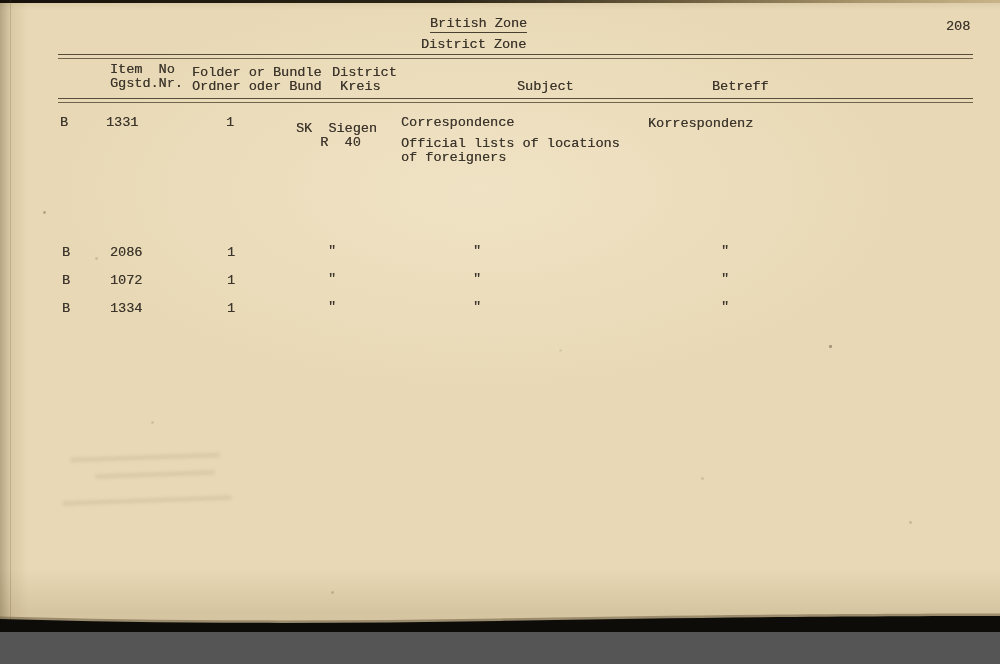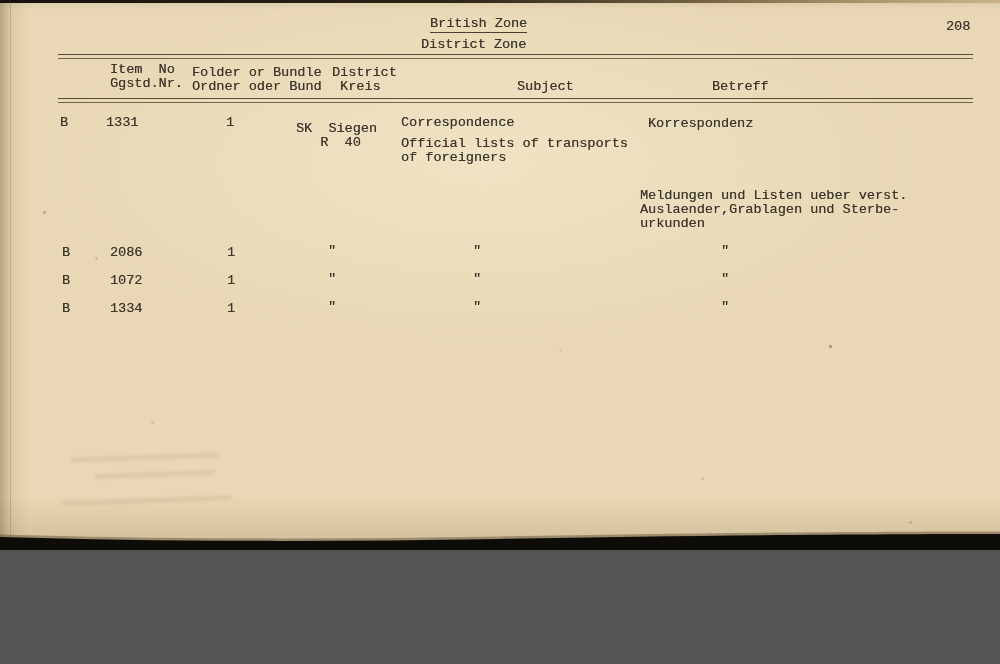--- a/index.html
+++ b/index.html
@@ -1,18 +1,18 @@
 <!DOCTYPE html>
 <html><head>
 <meta charset="utf-8">
 <style>
   html,body{margin:0;padding:0;background:#555;}
   .page{
     position:relative;
-    width:1000px;height:550px;
+    width:1000px;height:632px;
     overflow:hidden;
     background-color:#e8d8b5;
     background-image:
       radial-gradient(ellipse 60% 45% at 48% 30%, rgba(252,244,221,0.38), rgba(0,0,0,0) 75%),
       linear-gradient(90deg, rgba(100,82,50,0.38) 0px, rgba(140,120,80,0.16) 10px, rgba(0,0,0,0) 28px),
       linear-gradient(180deg, rgba(120,100,60,0.14) 0px, rgba(0,0,0,0) 10px),
       linear-gradient(180deg, rgba(0,0,0,0) 90%, rgba(130,108,66,0.18) 97%);
     font-family:"Liberation Mono","DejaVu Sans Mono",monospace;
   }
   .txt{
@@ -80,26 +80,23 @@
 
   <div class="txt" style="left:60px;top:116px">B</div>
   <div class="txt" style="left:106px;top:116px">1331</div>
   <div class="txt" style="left:226px;top:116px">1</div>
   <div class="txt" style="left:296px;top:122px">SK  Siegen
    R  40</div>
 
   <div class="txt" style="left:401px;top:116px">Correspondence</div>
   <div class="txt" style="left:648px;top:117px">Korrespondenz</div>
 
-  <div class="txt" style="left:401px;top:137px">Official lists of transports
+  <div class="txt" style="left:401px;top:137px">Official lists of locations
 of foreigners</div>
 
-  <div class="txt" style="left:640px;top:189px">Meldungen und Listen ueber verst.
-Auslaender,Grablagen und Sterbe-
-urkunden</div>
 
   <div class="txt" style="left:62px;top:246px">B</div>
   <div class="txt" style="left:110px;top:246px">2086</div>
   <div class="txt" style="left:227px;top:246px">1</div>
   <div class="txt" style="left:328px;top:244px">"</div>
   <div class="txt" style="left:473px;top:244px">"</div>
   <div class="txt" style="left:721px;top:244px">"</div>
 
   <div class="txt" style="left:62px;top:274px">B</div>
   <div class="txt" style="left:110px;top:274px">1072</div>

